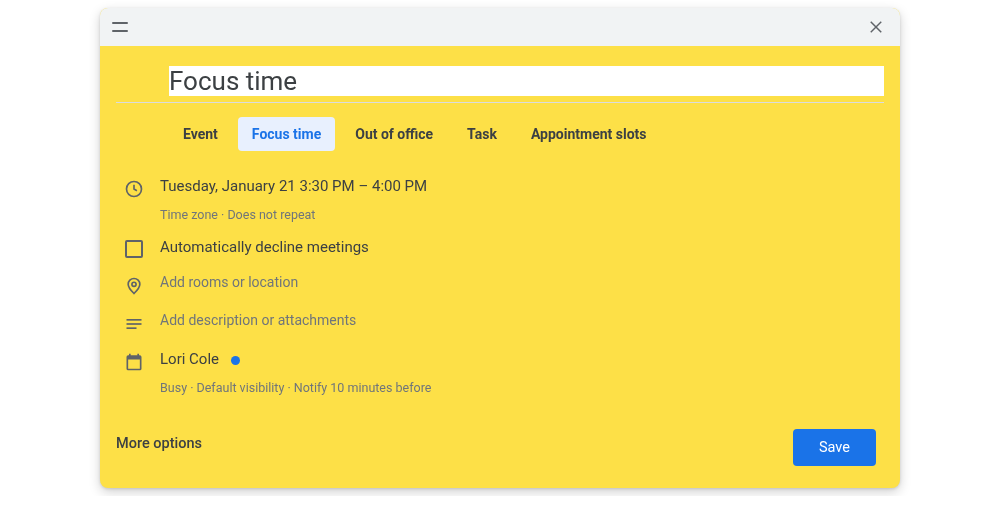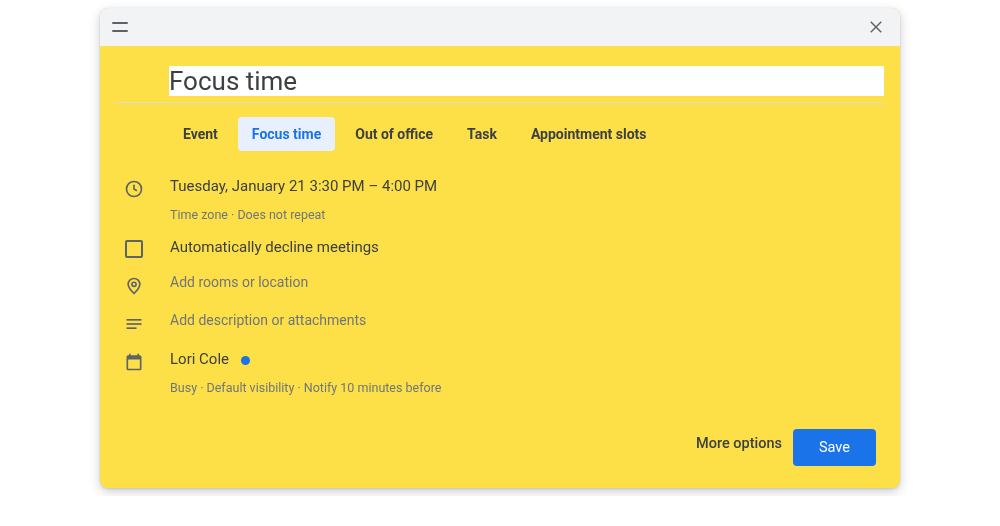--- a/index.html
+++ b/index.html
@@ -81,21 +81,21 @@
       font-weight: 700;
     }
     .tab.active {
       background: #e8f0fe;
       color: #1a73e8;
     }
     .detail-row {
       display: flex;
       align-items: flex-start;
       padding: 8px 0;
-      gap: 18px;
+      gap: 8px;
     }
     .icon-col {
       width: 36px;
       display: flex;
       justify-content: center;
       padding-top: 2px;
       color: #5f6368;
       flex-shrink: 0;
     }
     .detail-content {
@@ -124,21 +124,21 @@
       display: inline-block;
       width: 9px;
       height: 9px;
       background: #1a73e8;
       border-radius: 50%;
       margin-left: 8px;
       vertical-align: middle;
     }
     .actions-row {
       display: flex;
-      justify-content: flex-end;
+      justify-content: space-between;
       align-items: center;
       padding: 18px 8px 6px 0;
       gap: 11px;
     }
     .more-options {
       font-size: 14.5px;
       color: #3c4043;
       cursor: pointer;
       font-weight: 500;
     }

